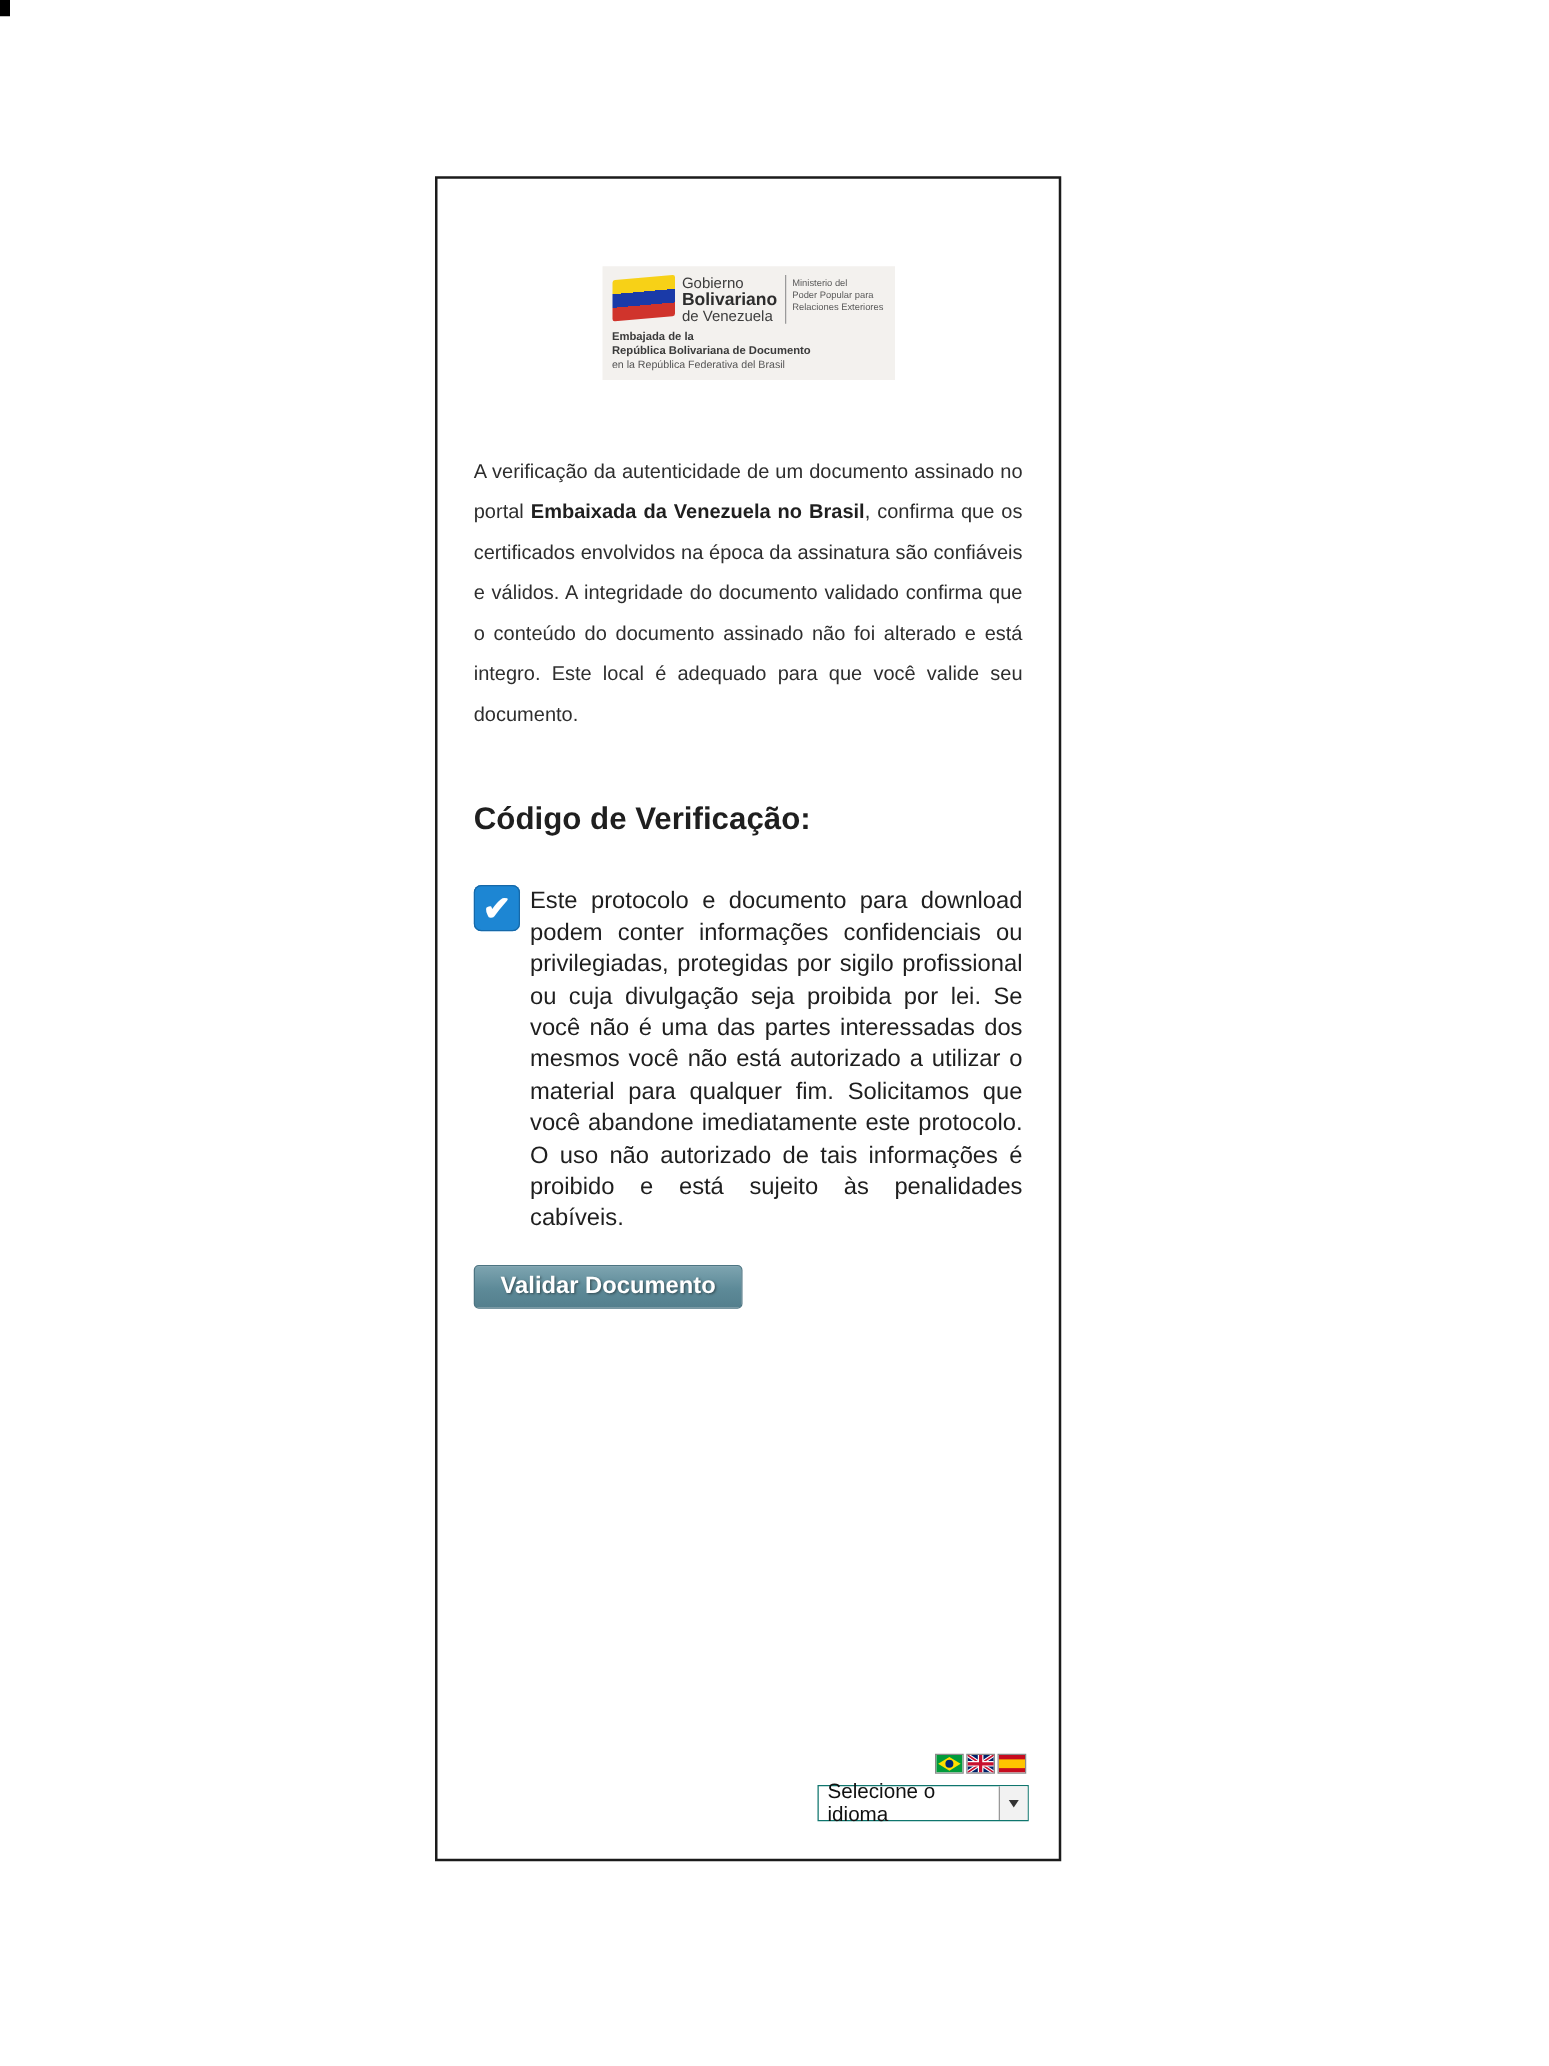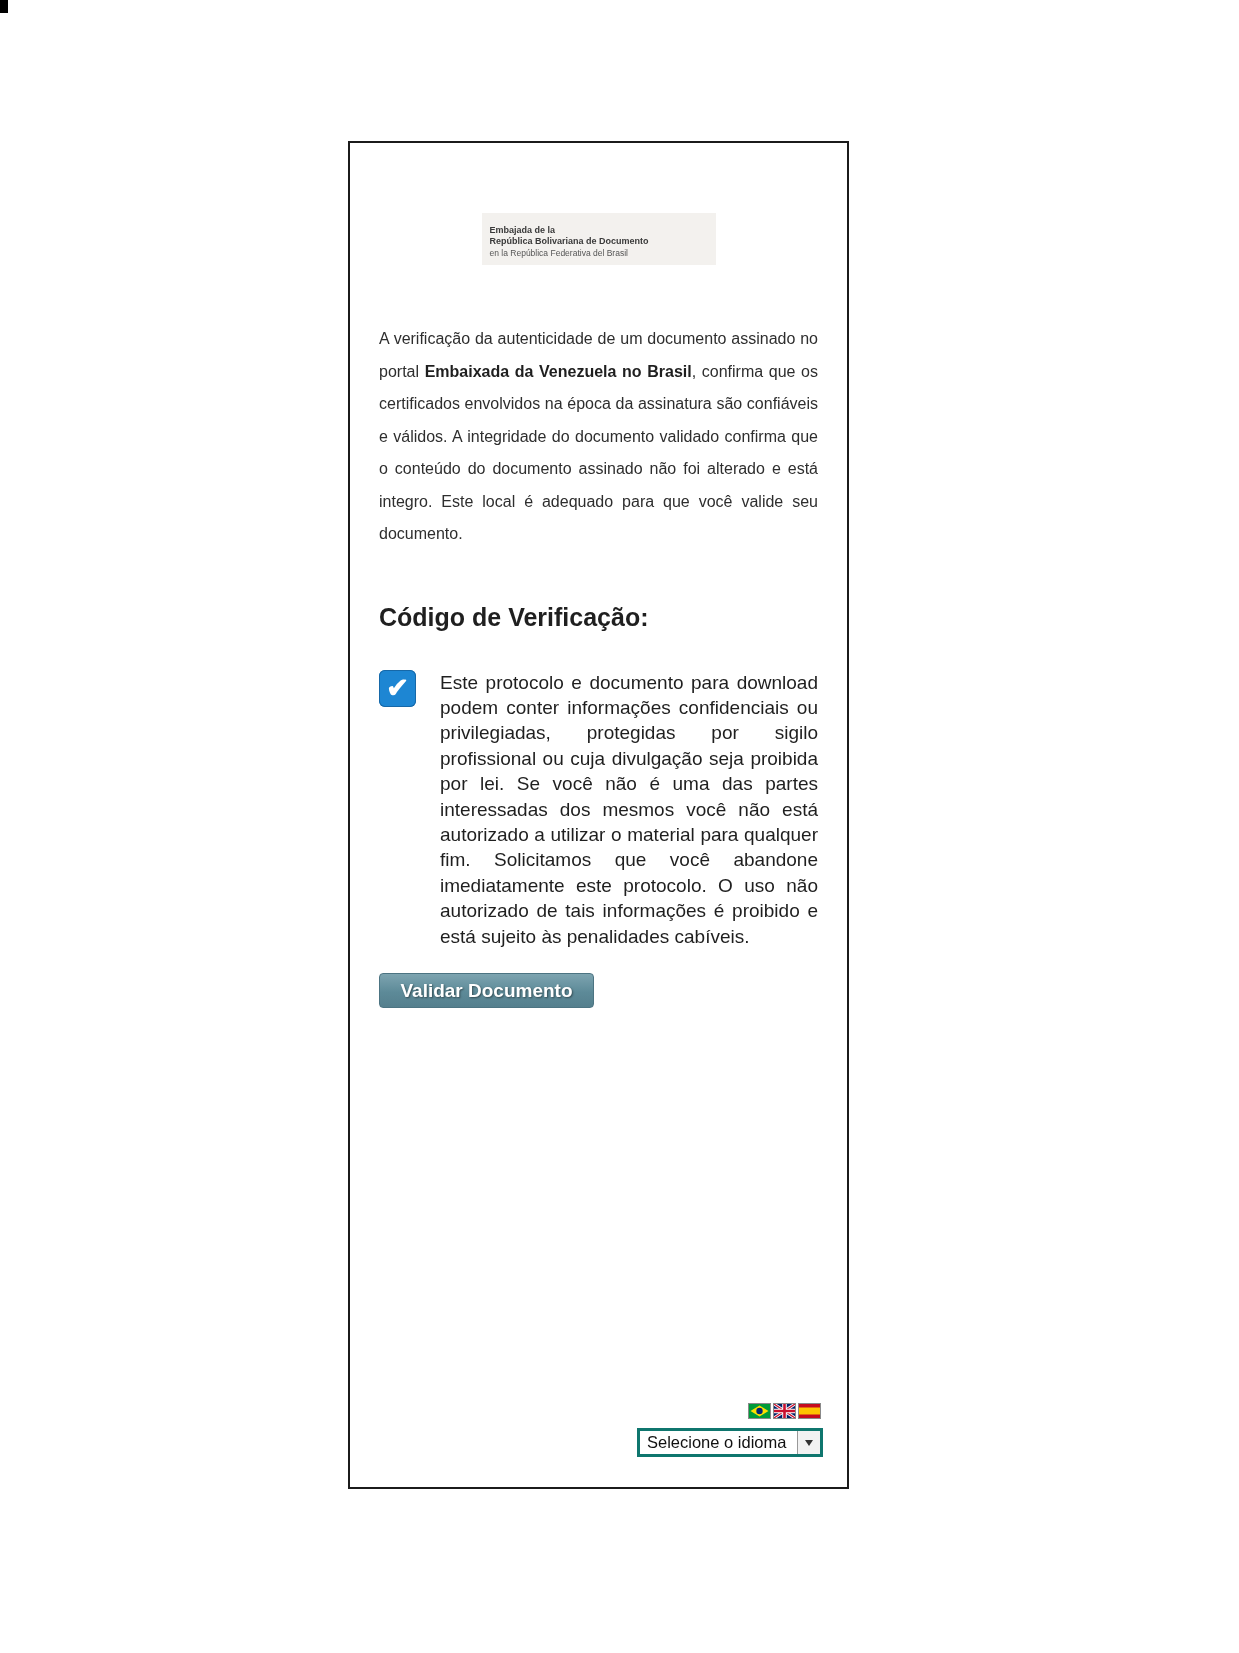--- a/index.html
+++ b/index.html
@@ -40,52 +40,65 @@
     display:block;margin-top:15px;width:423px;height:42px;box-sizing:border-box;
     border:2px solid #101010;font-family:"Liberation Sans",sans-serif;
     font-size:20px;font-weight:bold;color:#111;padding:0 12px;outline:none;border-radius:0;
   }
   .consent-row{margin-top:38px;display:flex;align-items:flex-start;}
   .checkbox{
     flex:0 0 auto;width:37px;height:37px;background:#1d86d3;border-radius:6px;
     color:#fff;font-size:27px;font-weight:bold;display:flex;align-items:center;justify-content:center;
     cursor:pointer;box-shadow:inset 0 0 0 1px #1668a8;
   }
-  .disclaimer{margin-left:24px;width:394px;font-size:19px;line-height:25.4px;text-align:justify;color:#1f1f1f;}
+  .disclaimer{margin-left:8px;width:394px;font-size:19px;line-height:25.4px;text-align:justify;color:#1f1f1f;}
   .validate-btn{
     margin-top:24px;width:215px;height:35px;border:1px solid #4c7482;border-radius:4px;
     background:linear-gradient(180deg,#7da4b0 0%,#5d8a98 55%,#547f8d 100%);
     color:#ffffff;font-family:"Liberation Sans",sans-serif;font-size:19px;font-weight:bold;
     text-shadow:1px 1px 2px rgba(0,0,0,0.45);cursor:pointer;
   }
   
   .lang-zone{position:absolute;right:24px;bottom:30px;}
   .flags{display:flex;gap:2px;justify-content:flex-end;margin-bottom:9px;padding-right:2px;}
   .flag-btn{width:21px;height:14px;padding:0;border:1px solid #8a8a8a;background:none;cursor:pointer;display:block;box-sizing:content-box;}
   .flag-btn svg{display:block;}
   .lang-select{
-    width:186px;height:29px;border:3px solid #0f766e;background:#fff;box-sizing:border-box;
+    width:169px;height:29px;border:1px solid #0f766e;background:#fff;box-sizing:border-box;
     display:flex;align-items:center;justify-content:space-between;padding:0 0 0 7px;
     font-size:16.5px;color:#111;cursor:pointer;
   }
   .sel-arrow-box{
     height:100%;display:flex;align-items:center;justify-content:center;
     width:22px;border-left:1px solid #999;background:#f2f2f2;
   }
   .sel-arrow{width:0;height:0;border-left:4px solid transparent;border-right:4px solid transparent;border-top:6px solid #333;}
 </style>
 </head>
 <body>
 
 <div class="corner-artifact"></div>
 
 <div class="card">
 
   
   <div class="logo">
+    <div class="logo-top">
+      <div class="ve-flag"></div>
+      <div class="gov">
+        <div class="g1">Gobierno</div>
+        <div class="g2">Bolivariano</div>
+        <div class="g3">de Venezuela</div>
+      </div>
+      <div class="ministry">
+        <div>Ministerio del</div>
+        <div>Poder Popular para</div>
+        <div>Relaciones Exteriores</div>
+      </div>
+    </div>
     <div class="embassy">
       <div class="e1">Embajada de la</div>
       <div class="e2">República Bolivariana de Documento</div>
       <div class="e3">en la República Federativa del Brasil</div>
     </div>
   </div>
 
   
 
   

